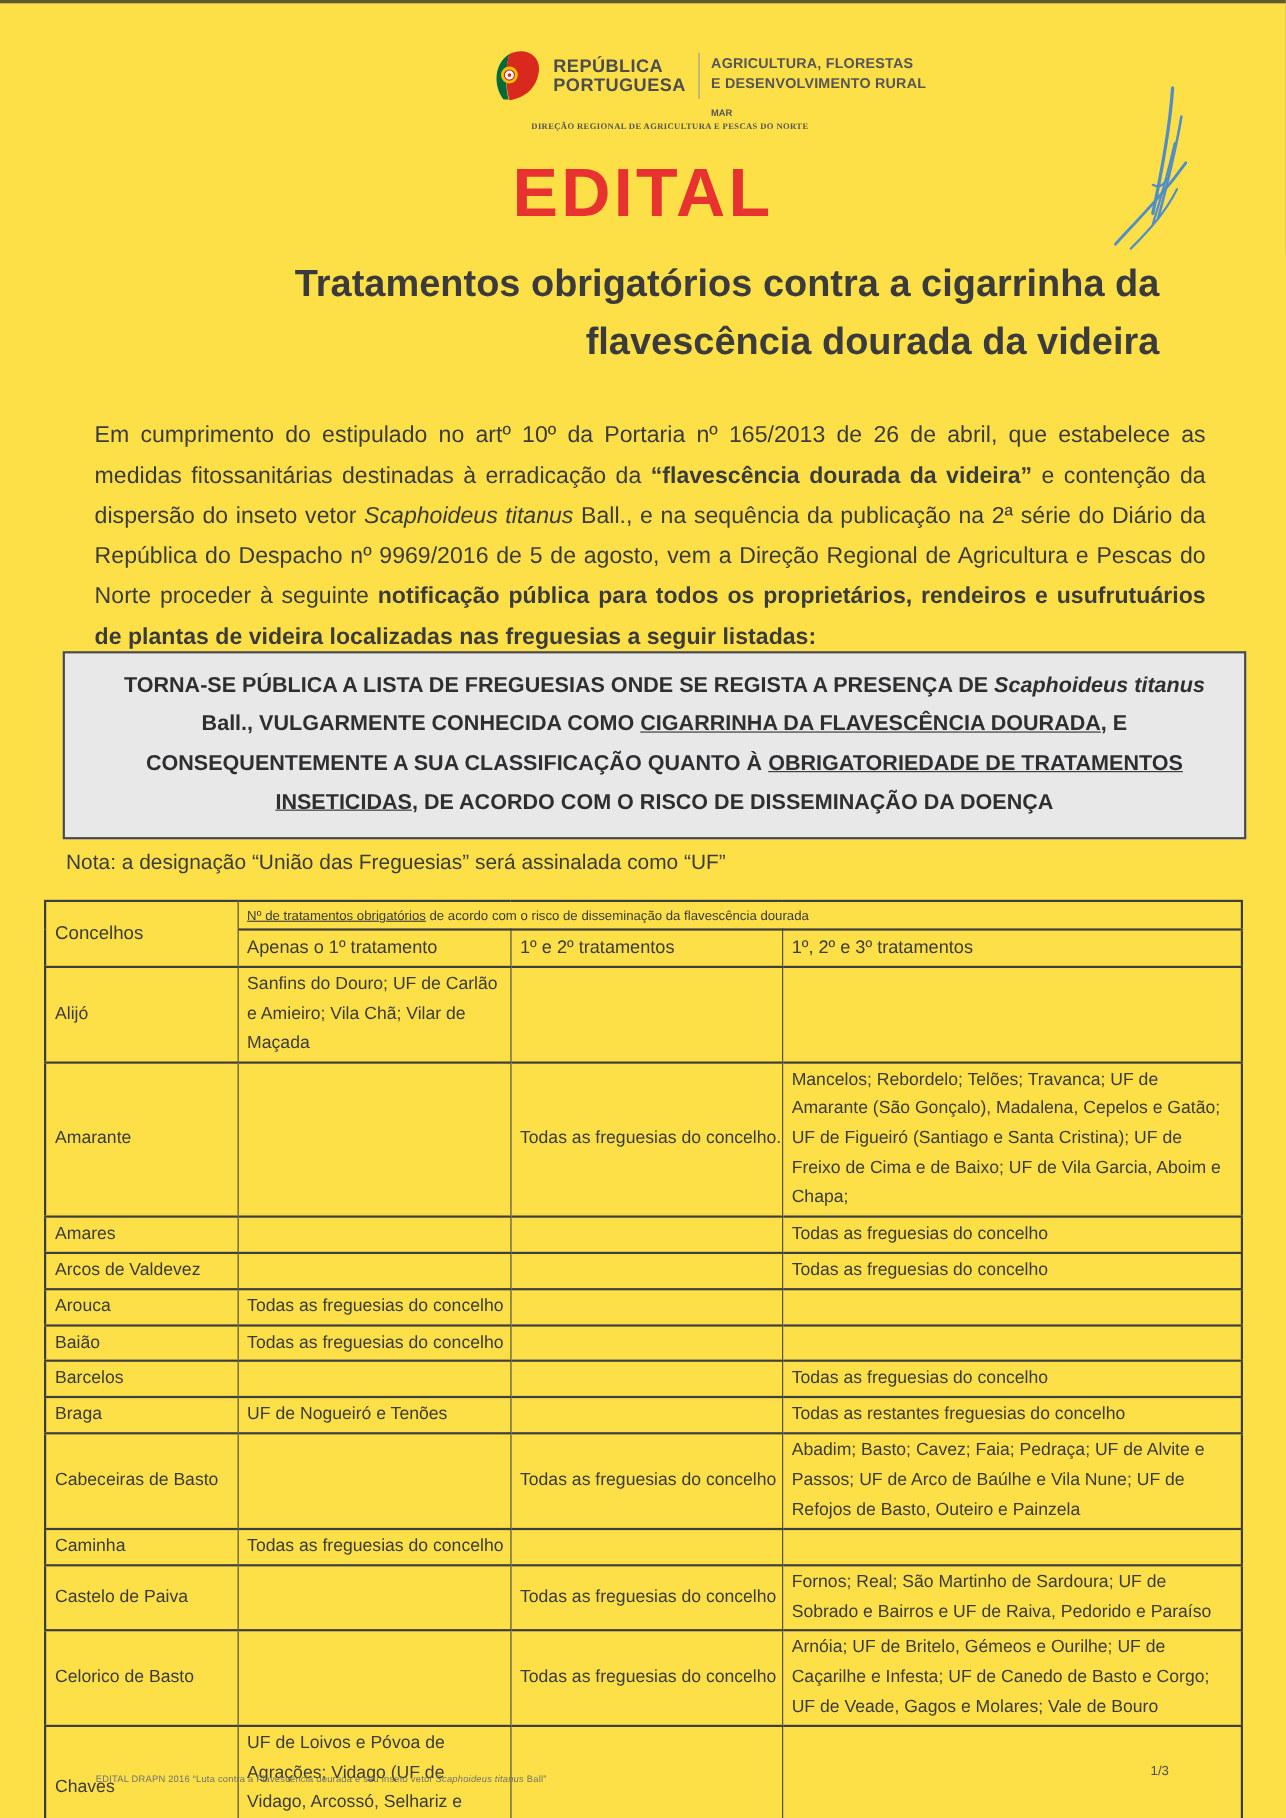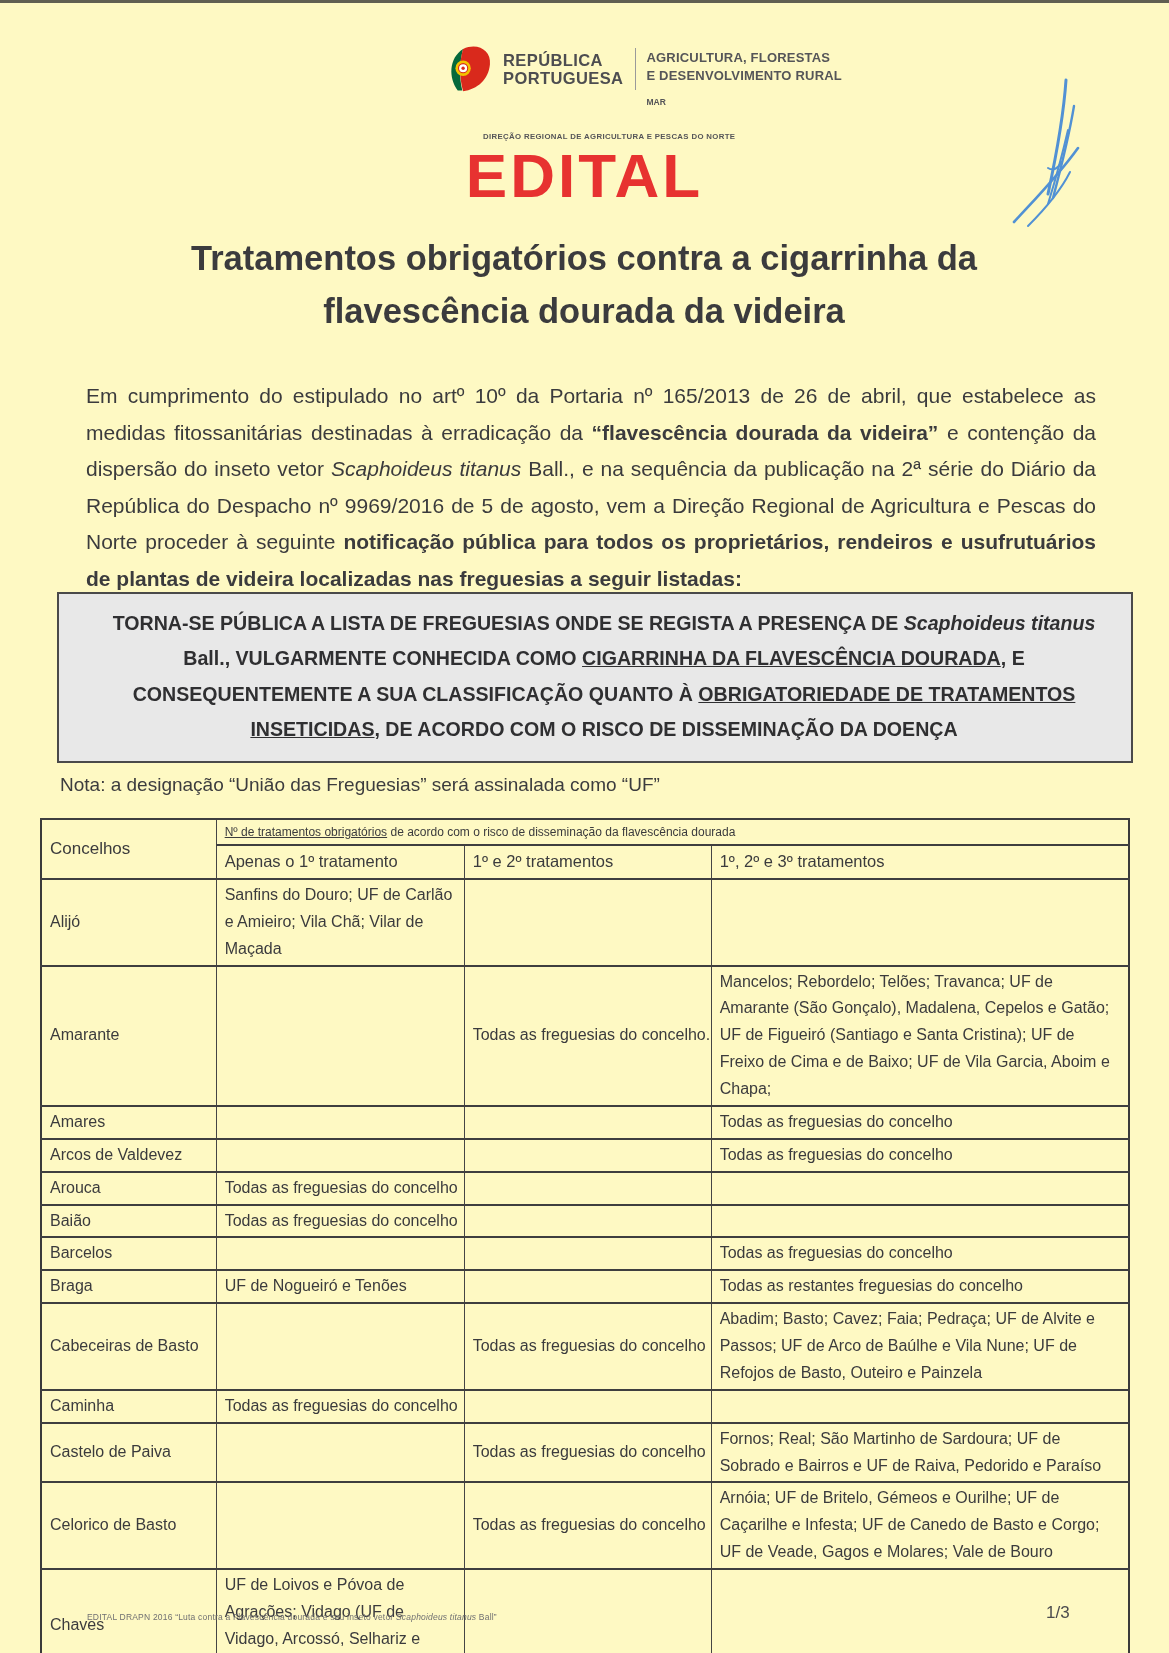--- a/index.html
+++ b/index.html
@@ -1,43 +1,43 @@
 <!DOCTYPE html>
 <html><head>
 <meta charset="utf-8">
 <style>
   html,body{margin:0;padding:0;background:#888;}
   .page{
     position:relative;width:1169px;height:1653px;margin:0 auto;
-    background:#fef9c3;overflow:hidden;
+    background:#fde047;overflow:hidden;
     font-family:"Liberation Sans","DejaVu Sans",sans-serif;
     color:#3a3a3c;
   }
   .scan-edge{position:absolute;top:0;left:0;width:1169px;height:3px;background:#2b2b2b;opacity:.75;}
 
   
   .logo-wrap{position:absolute;top:40px;left:447px;}
   .logo-row{display:flex;align-items:flex-start;}
   .flag{width:46px;height:58px;margin-right:10px;}
   .logo-title{font-weight:bold;font-size:16.5px;line-height:1.1;color:#4d4d50;letter-spacing:.4px;padding-top:11px;}
   .vdiv{width:1px;background:#9a9a9a;height:42px;margin:8px 10px 0 12px;}
   .ministry{padding-top:9px;}
   .ministry .m-line{font-weight:bold;font-size:13px;line-height:1.35;color:#555558;letter-spacing:.2px;}
   .ministry .m-mar{font-weight:bold;font-size:8.5px;color:#555558;margin-top:13px;}
-  .direction{font-weight:bold;font-size:7.8px;color:#555558;letter-spacing:.35px;margin-top:25px;padding-left:36px;white-space:nowrap;}
+  .direction{font-weight:bold;font-size:7.8px;color:#555558;letter-spacing:.35px;margin-top:3px;padding-left:36px;white-space:nowrap;font-family:Liberation Serif, serif;}
 
   
   .pen{position:absolute;top:72px;left:998px;width:120px;height:160px;}
 
   .main-title{
     position:absolute;top:140px;left:0;width:100%;text-align:center;
     font-size:62px;font-weight:bold;letter-spacing:3px;color:#e73230;
   }
   .subtitle{
-    position:absolute;top:232px;left:114px;width:940px;text-align:center;
+    position:absolute;top:232px;left:114px;width:940px;text-align:right;
     font-size:34.5px;font-weight:bold;line-height:1.55;color:#3b3b3d;
   }
   .intro{
     position:absolute;top:378px;left:86px;width:1010px;
     font-size:21px;line-height:1.74;text-align:justify;color:#3b3b3d;
   }
   .b{font-weight:bold;}
   .i{font-style:italic;}
   .u{text-decoration:underline;}
 
@@ -61,21 +61,21 @@
     line-height:1.68;overflow:hidden;
   }
   table.freg{border:2px solid #3a3a3a;}
   th.concelhos{text-align:center;font-weight:bold;font-size:17px;}
   th.main-h{text-align:center;font-weight:bold;font-size:12px;padding:6px 8px;}
   th.sub-h{text-align:center;font-weight:bold;font-size:16.5px;padding:4px 8px;}
   td.nw{white-space:nowrap;}
   col.c0{width:16.1%;}col.c1{width:22.8%;}col.c2{width:22.7%;}col.c3{width:38.4%;}
 
   .footer-left{position:absolute;top:1612px;left:87px;font-size:8.5px;color:#707072;letter-spacing:.2px;}
-  .footer-page{position:absolute;top:1603px;left:1046px;font-size:17px;color:#4c4c4e;}
+  .footer-page{position:absolute;top:1603px;left:1046px;font-size:12px;color:#4c4c4e;}
 </style>
 </head>
 <body>
 
 <div class="page">
   <div class="scan-edge"></div>
 
   <div class="logo-wrap">
     <div class="logo-row">
       <svg class="flag" viewBox="0 0 60 64">

